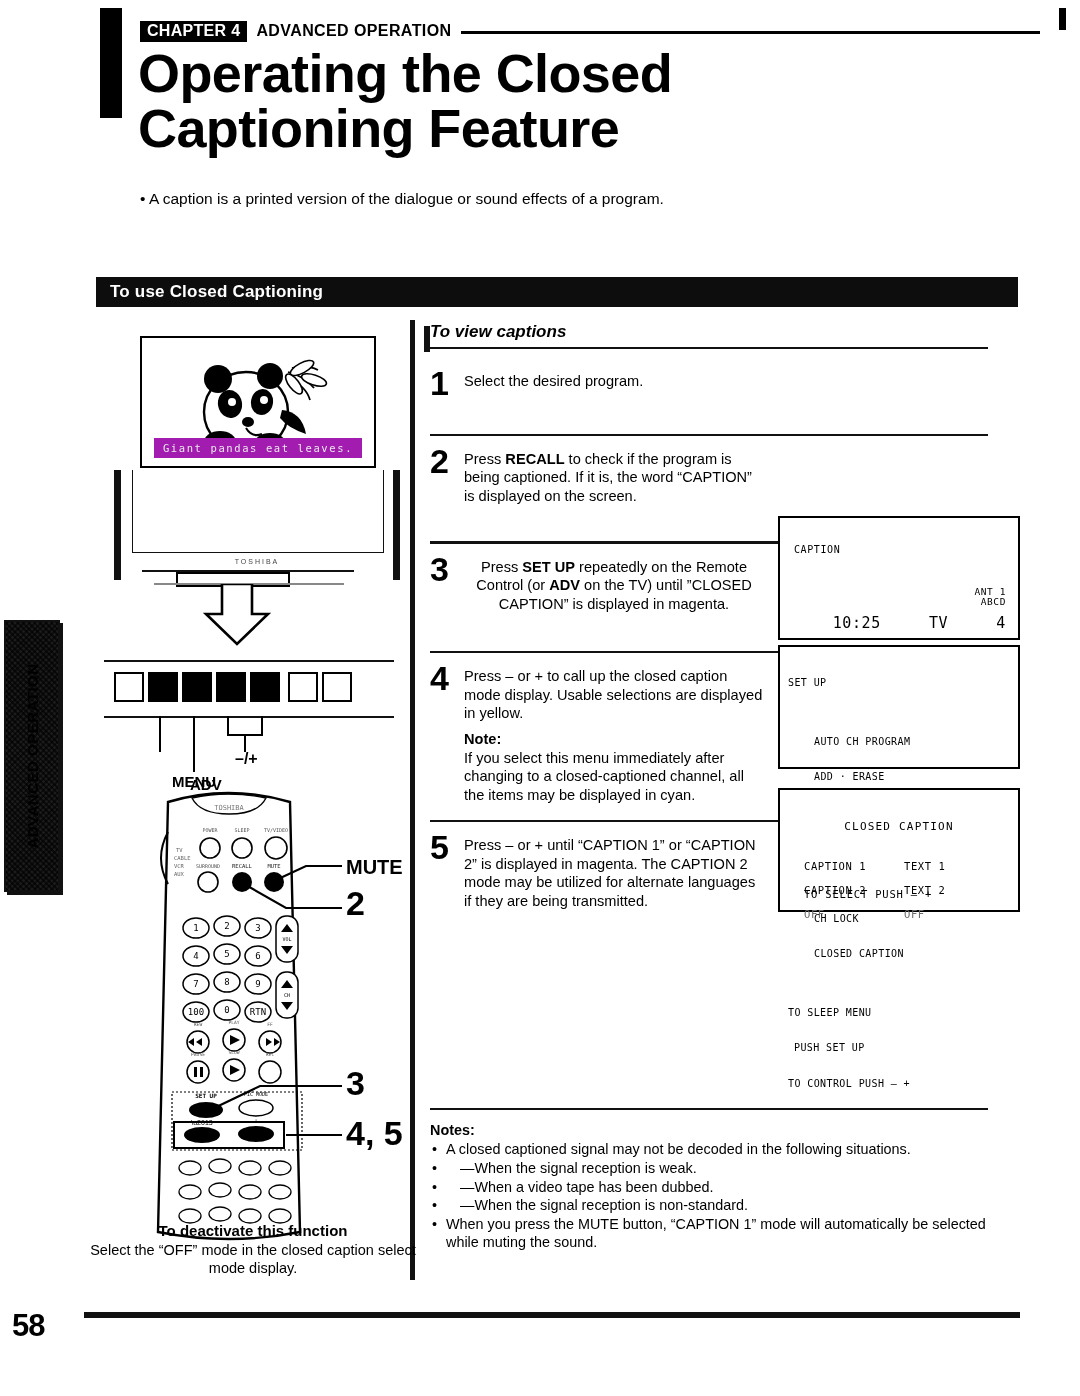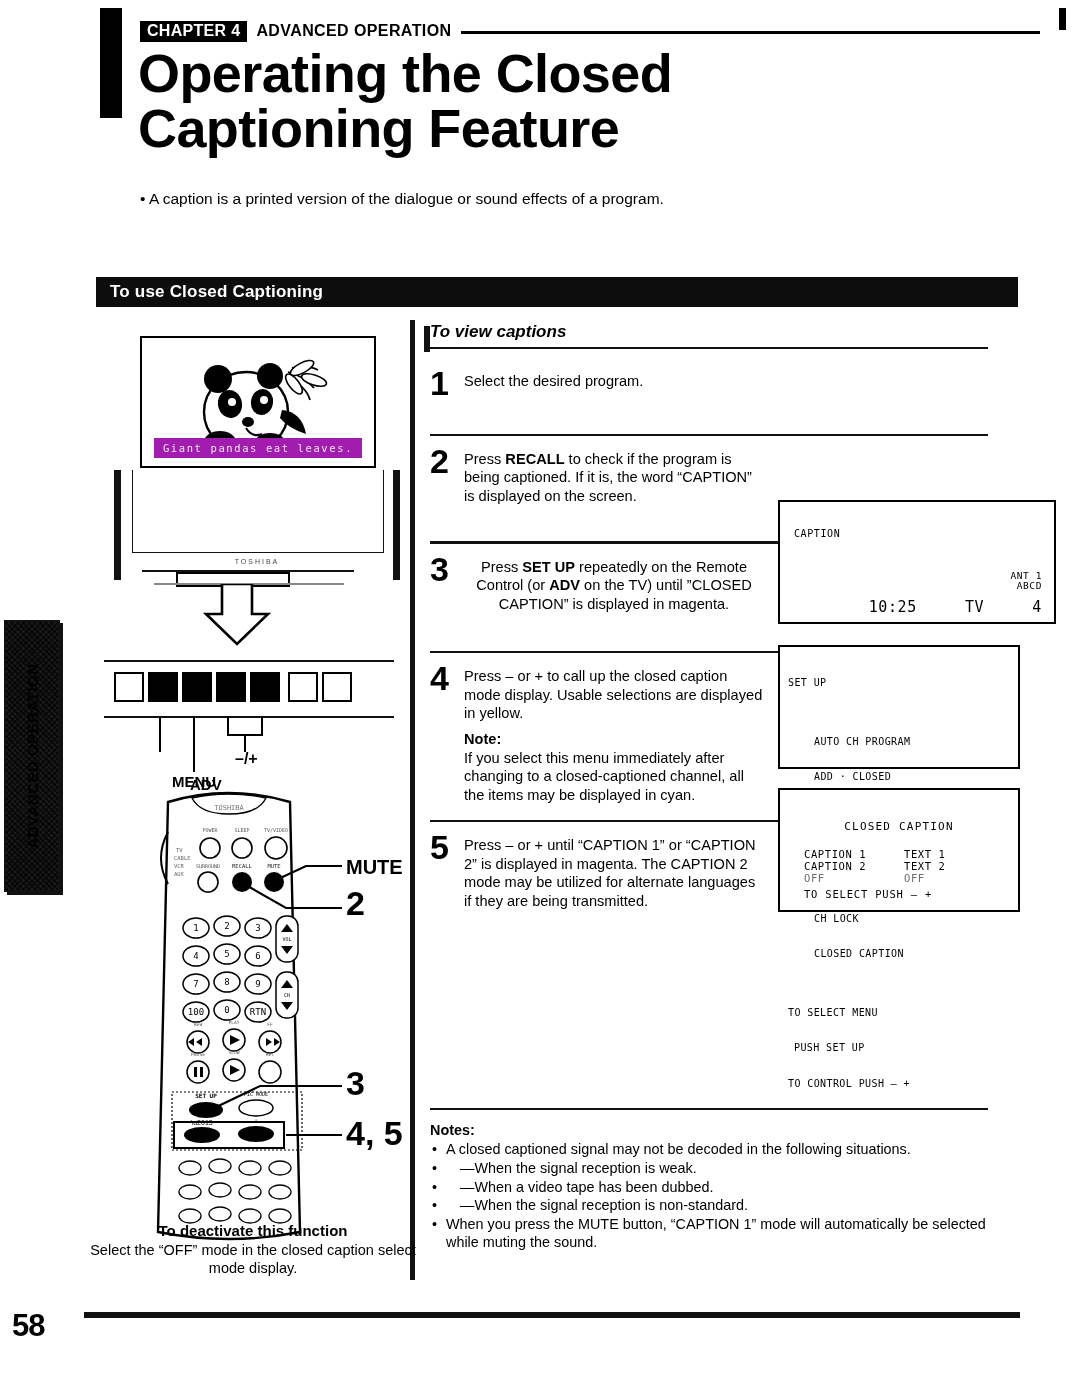--- a/index.html
+++ b/index.html
@@ -86,30 +86,30 @@
 
   .step{position:relative;display:flex;padding-top:10px;}
   .step-sep{height:2.2px;background:#111;width:558px;margin-top:6px;}
   .step-num{font-size:34px;font-weight:bold;line-height:.92;width:34px;flex:0 0 34px;}
   .step-body{font-size:14.6px;line-height:1.27;padding-top:4px;}
   .step-body b{font-weight:bold;}
   .step-body .note-h{font-weight:bold;display:block;margin-top:7px;}
 
   .osd{position:absolute;border:2px solid #000;background:#fff;
        font-family:"DejaVu Sans Mono", monospace;}
-  .osd-1{left:778px;top:500px;width:238px;height:120px;padding-left:36px;}
+  .osd-1{left:778px;top:516px;width:238px;height:120px;}
   .osd-2{left:778px;top:645px;width:238px;height:120px;}
   .osd-3{left:778px;top:788px;width:238px;height:120px;}
   .osd-cap{position:absolute;left:14px;top:26px;font-size:10px;letter-spacing:.6px;}
   .osd-ant{position:absolute;right:12px;bottom:30px;font-size:9.5px;letter-spacing:.6px;text-align:right;line-height:1.12;}
   .osd-btm{position:absolute;left:0;right:12px;bottom:6px;font-size:15px;letter-spacing:.6px;text-align:right;}
   .osd-menu{position:absolute;left:8px;top:6px;font-size:10px;line-height:1.18;letter-spacing:.4px;white-space:pre;}
   .osd-cc{position:absolute;left:0;right:0;top:30px;text-align:center;font-size:11px;letter-spacing:1.2px;}
   .osd-cols{position:absolute;left:24px;top:58px;font-size:10.5px;line-height:1.16;letter-spacing:.6px;}
-  .osd-cols .row{display:flex;}
+  .osd-cols .row{display:flex;margin-top:12px;}
   .osd-cols .c1{width:100px;}
   .osd-push{position:absolute;left:24px;bottom:10px;font-size:10.5px;letter-spacing:.8px;}
 
   .notes-rule{position:absolute;left:430px;top:1108px;width:558px;height:2.4px;background:#111;}
   .notes{position:absolute;left:430px;top:1122px;width:560px;font-size:14.4px;line-height:1.24;}
   .notes h4{margin:0 0 1px 0;font-size:14.4px;font-weight:bold;}
   .notes ul{list-style:none;margin:0;padding:0;}
   .notes li{position:relative;padding-left:16px;margin-bottom:1px;}
   .notes li:before{content:"\2022";position:absolute;left:2px;top:0;}
   .notes .sub{padding-left:30px;}
@@ -401,28 +401,28 @@
       &nbsp;&nbsp;&nbsp;
       <span>4</span>
     </div>
   </div>
 
   <div class="osd osd-2">
     <div class="osd-menu">
       <div>SET UP</div>
       <div style="padding-left:26px;">
         <div>AUTO CH PROGRAM</div>
-        <div>ADD · CLOSED</div>
+        <div>ADD · ERASE</div>
         <div>TV · CABLE</div>
         <div>CH PROGRAM</div>
         <div>CH CAPTION</div>
         <div>CH LOCK</div>
         <div>CLOSED CAPTION</div>
       </div>
-      <div>TO SELECT MENU</div>
+      <div>TO SLEEP MENU</div>
       <div style="padding-left:6px;">PUSH SET UP</div>
       <div>TO CONTROL PUSH – +</div>
     </div>
   </div>
 
   <div class="osd osd-3">
     <div class="osd-cc">CLOSED CAPTION</div>
     <div class="osd-cols">
       <div class="row">
         <span class="c1">CAPTION 1</span>

